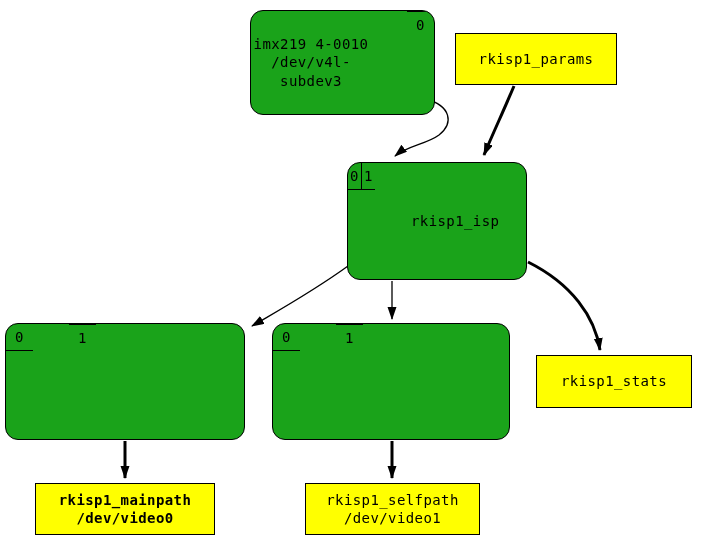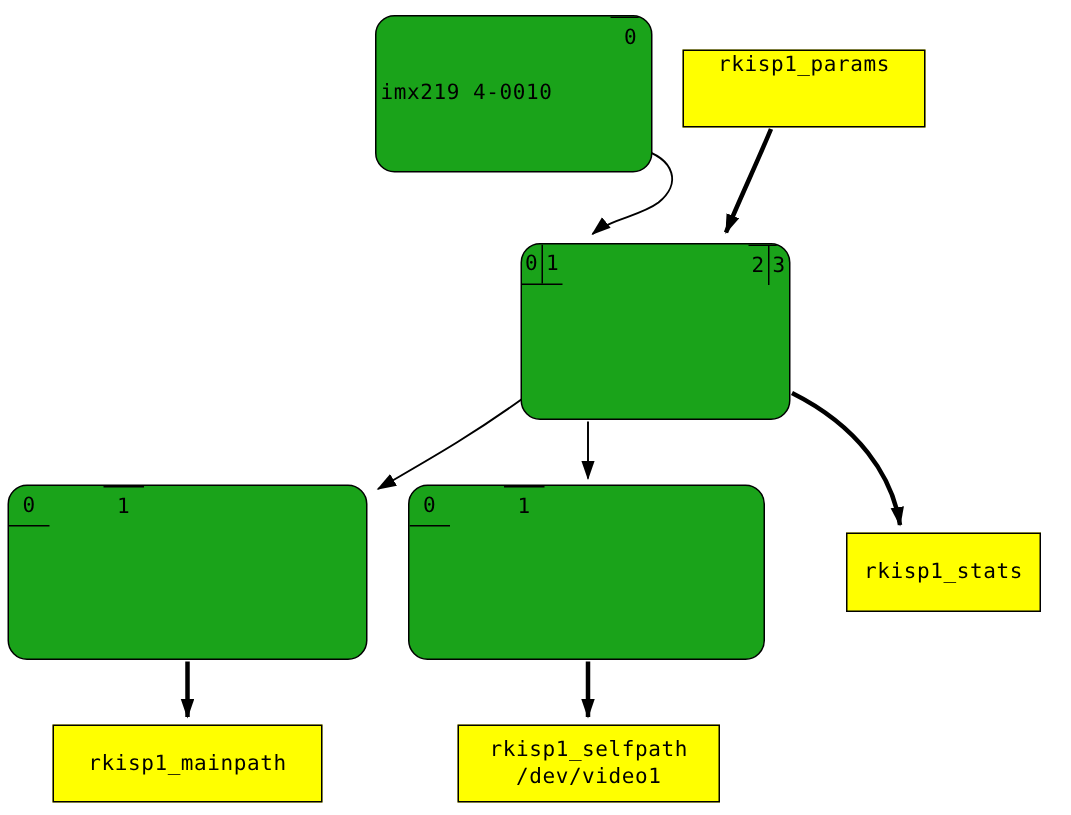--- a/index.html
+++ b/index.html
@@ -81,36 +81,38 @@
     <path d="M348,266 C312,292 281,309 252,326" fill="none" stroke="#000" stroke-width="1.3" marker-end="url(#arrow)"></path>
     <path d="M392,281 L392,319" fill="none" stroke="#000" stroke-width="1.3" marker-end="url(#arrow)"></path>
     <path d="M528,262 C572,284 595,317 600,350" fill="none" stroke="#000" stroke-width="3" marker-end="url(#arrow)"></path>
     <path d="M125,441 L125,478" fill="none" stroke="#000" stroke-width="3" marker-end="url(#arrow)"></path>
     <path d="M392,441 L392,478" fill="none" stroke="#000" stroke-width="3" marker-end="url(#arrow)"></path>
   </svg>
 
   <div class="node entity" style="left:250px; top:10px; width:185px; height:105px;">
     <div class="entity-title">
       <div>imx219 4-0010</div>
+      <div>/dev/v4l-subdev3</div>
     </div>
     <div class="pad-row bottom">
       <div class="pad-cell">0</div>
     </div>
   </div>
 
-  <div class="node devnode" style="left:455px; top:33px; width:162px; height:52px;justify-content:space-between;">
+  <div class="node devnode" style="left:455px; top:33px; width:162px; height:52px;">
     <div>rkisp1_params</div>
   </div>
 
   <div class="node entity" style="left:347px; top:162px; width:180px; height:118px;">
     <div class="pad-row top">
       <div class="pad-cell">0</div>
       <div class="pad-cell">1</div>
     </div>
     <div class="entity-title">
+      <div>rkisp1_isp</div>
     </div>
     <div class="pad-row bottom">
       <div class="pad-cell">2</div>
       <div class="pad-cell">3</div>
     </div>
   </div>
 
   <div class="node entity" style="left:5px; top:323px; width:240px; height:117px;">
     <div class="pad-row top">
       <div class="pad-cell">0</div>
@@ -122,26 +124,27 @@
 
   <div class="node entity" style="left:272px; top:323px; width:238px; height:117px;">
     <div class="pad-row top">
       <div class="pad-cell">0</div>
     </div>
     <div class="pad-row bottom">
       <div class="pad-cell">1</div>
     </div>
   </div>
 
-  <div class="node devnode" style="left:564px; top:355px; width:130px; height:53px;">
+  <div class="node devnode" style="left:536px; top:355px; width:156px; height:53px;">
     <div>rkisp1_stats</div>
   </div>
 
-  <div class="node devnode" style="left:35px; top:483px; width:180px; height:52px;">
+  <div class="node devnode" style="left:35px; top:483px; width:180px; height:52px;font-weight:bold;">
     <div>rkisp1_mainpath</div>
+    <div>/dev/video0</div>
   </div>
 
   <div class="node devnode" style="left:305px; top:483px; width:175px; height:52px;">
     <div>rkisp1_selfpath</div>
     <div>/dev/video1</div>
   </div>
 
 </div>
 
 </body></html>

